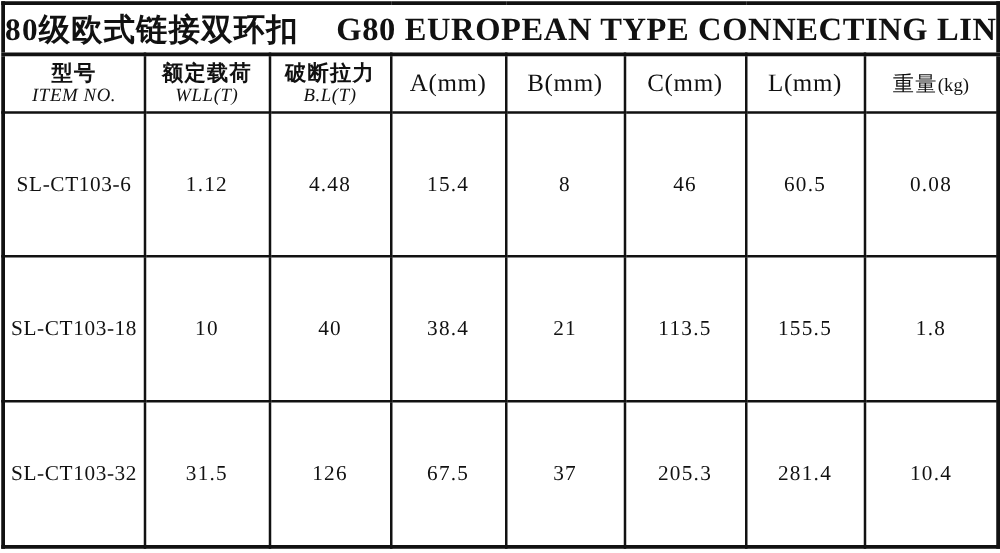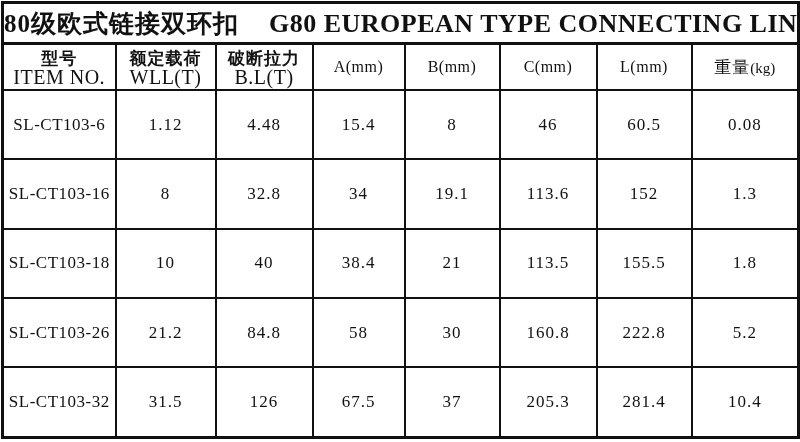--- a/index.html
+++ b/index.html
@@ -50,25 +50,26 @@
   tr.header-row th { height: 44px; font-weight: normal; }
   .h-cn {
     display: block;
     font-size: 17px;
     font-weight: bold;
     line-height: 21px;
     letter-spacing: 1px;
   }
   .h-en {
     display: block;
-    font-size: 20px;
+    font-size: 15px;
     line-height: 17px;
     letter-spacing: 0.5px;
+    font-style: italic;
   }
-  .h-single { font-size: 16px; letter-spacing: 0.5px; }
+  .h-single { font-size: 20px; letter-spacing: 0.5px; }
   .h-cn-inline { font-size: 17px; font-weight: normal; letter-spacing: 1px; }
   .h-en-inline { font-size: 15px; }
   tbody td { height: 35px; font-size: 17px; }
   td.item {
     text-align: left;
     padding-left: 3px;
     letter-spacing: 0.5px;
   }
   td.num { letter-spacing: 1px; }
 </style>
@@ -129,48 +130,28 @@
     <td class="item">SL-CT103-6</td>
     <td class="num">1.12</td>
     <td class="num">4.48</td>
     <td class="num">15.4</td>
     <td class="num">8</td>
     <td class="num">46</td>
     <td class="num">60.5</td>
     <td class="num">0.08</td>
   </tr>
         <tr>
-    <td class="item">SL-CT103-16</td>
-    <td class="num">8</td>
-    <td class="num">32.8</td>
-    <td class="num">34</td>
-    <td class="num">19.1</td>
-    <td class="num">113.6</td>
-    <td class="num">152</td>
-    <td class="num">1.3</td>
-  </tr>
-        <tr>
     <td class="item">SL-CT103-18</td>
     <td class="num">10</td>
     <td class="num">40</td>
     <td class="num">38.4</td>
     <td class="num">21</td>
     <td class="num">113.5</td>
     <td class="num">155.5</td>
     <td class="num">1.8</td>
-  </tr>
-        <tr>
-    <td class="item">SL-CT103-26</td>
-    <td class="num">21.2</td>
-    <td class="num">84.8</td>
-    <td class="num">58</td>
-    <td class="num">30</td>
-    <td class="num">160.8</td>
-    <td class="num">222.8</td>
-    <td class="num">5.2</td>
   </tr>
         <tr>
     <td class="item">SL-CT103-32</td>
     <td class="num">31.5</td>
     <td class="num">126</td>
     <td class="num">67.5</td>
     <td class="num">37</td>
     <td class="num">205.3</td>
     <td class="num">281.4</td>
     <td class="num">10.4</td>

